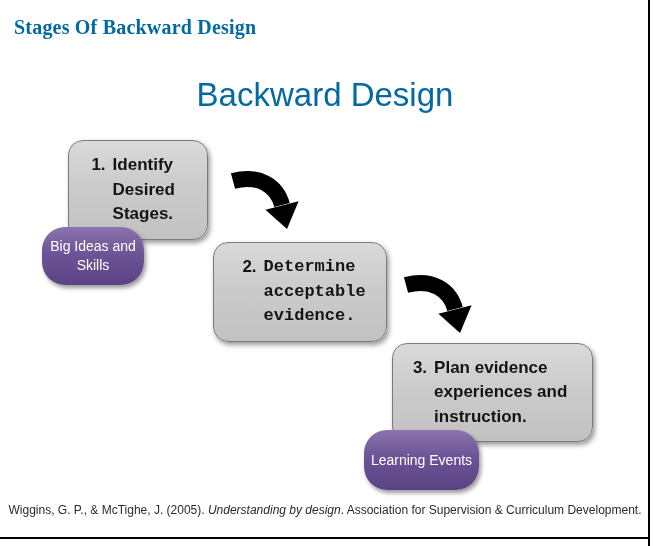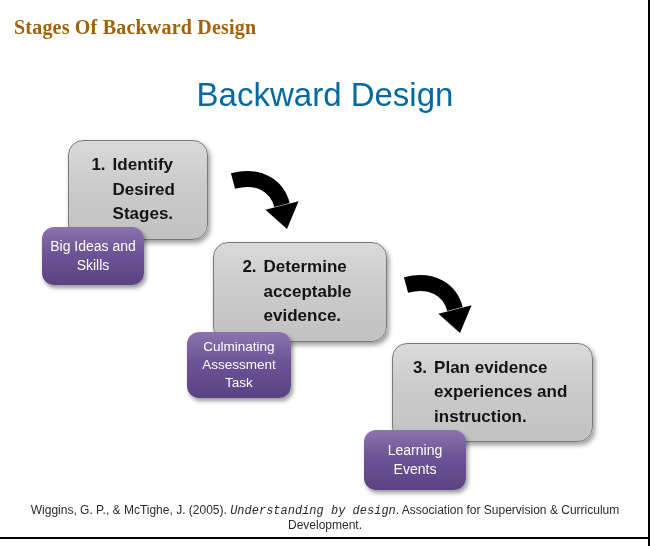--- a/index.html
+++ b/index.html
@@ -17,21 +17,21 @@
     position: absolute; left: 648px; top: 0; width: 2px; height: 546px;
     background: #000;
   }
   .bottom-line {
     position: absolute; left: 0; top: 537px; width: 650px; height: 2px;
     background: #000;
   }
   .page-heading {
     position: absolute; left: 14px; top: 16px;
     font-family: "Liberation Serif", serif;
-    font-weight: bold; font-size: 20px; color: #a16207;
+    font-weight: bold; font-size: 20px; color: #0369a1;
     letter-spacing: 0.2px;
   }
   .diagram-title {
     position: absolute; left: 0; top: 76px; width: 650px;
     text-align: center; font-size: 33px; font-weight: 400; color: #0369a1;
   }
   
   .stage-box {
     position: absolute;
     background: linear-gradient(180deg, #dadada 0%, #cbcbcb 45%, #c2c2c2 100%);
@@ -40,47 +40,47 @@
     box-shadow: 2px 3px 5px rgba(0,0,0,0.40);
     display: flex; align-items: center; justify-content: center;
     color: #141414; font-weight: bold; font-size: 17px; line-height: 1.45;
   }
   .stage-text { display: flex; align-items: flex-start; text-align: left; }
   .stage-num { margin-right: 7px; white-space: nowrap; }
   #box-1 { left: 68px;  top: 140px; width: 140px; height: 100px; }
   #box-2 { left: 213px; top: 242px; width: 174px; height: 100px; }
   #box-3 { left: 392px; top: 343px; width: 201px; height: 99px; }
   #box-1 .stage-body { max-width: 72px; }
-  #box-2 .stage-body { max-width: 94px; }
+  #box-2 .stage-body { max-width: 94px; font-family: Liberation Mono, monospace; }
   #box-3 .stage-body { max-width: 138px; }
   
   .badge {
     position: absolute;
     background: linear-gradient(180deg, #8b74ad 0%, #6d5496 45%, #5b4283 100%);
-    border-radius: 12px;
+    border-radius: 23px;
     box-shadow: 2px 3px 4px rgba(0,0,0,0.40);
     color: #ffffff;
     display: flex; align-items: center; justify-content: center;
     text-align: center; line-height: 1.35; font-size: 14px;
     padding: 0 6px;
     z-index: 3;
   }
   #badge-1 { left: 42px;  top: 227px; width: 102px; height: 58px; }
   #badge-2 { left: 187px; top: 332px; width: 104px; height: 66px; font-size: 13.5px; }
-  #badge-3 { left: 364px; top: 430px; width: 102px; height: 60px; }
+  #badge-3 { left: 364px; top: 430px; width: 115px; height: 60px; }
   
   .arrow { position: absolute; width: 80px; height: 70px; }
   #arrow-1 { left: 221px; top: 167px; }
   #arrow-2 { left: 394px; top: 271px; }
   .arrow svg { width: 100%; height: 100%; display: block; }
   .citation {
     position: absolute; left: 0; top: 503px; width: 650px;
     text-align: center; font-size: 12px; color: #2b2b2b;
   }
-  .citation .ital { font-style: italic; font-family: Liberation Mono, monospace; }
+  .citation .ital { font-style: italic; }
 </style>
 </head>
 <body>
 
 <div id="canvas">
 
   <div class="page-heading">Stages Of Backward Design</div>
 
   <div class="diagram-title">Backward Design</div>
 
@@ -98,21 +98,20 @@
       <polygon points="66,62 44.4,42.7 77.6,34.3" fill="#000"></polygon>
     </svg>
   </div>
 
   <div class="stage-box" id="box-2">
     <div class="stage-text">
       <span class="stage-num">2.</span>
       <span class="stage-body">Determine acceptable evidence.</span>
     </div>
   </div>
-  <div class="badge" id="badge-2">Culminating Assessment Task</div>
 
   <div class="arrow" id="arrow-2">
     <svg viewBox="0 0 80 70" xmlns="http://www.w3.org/2000/svg" aria-hidden="true">
       <path d="M12 14 C 38 7, 56 19, 61 38" stroke="#000" stroke-width="16" fill="none"></path>
       <polygon points="66,62 44.4,42.7 77.6,34.3" fill="#000"></polygon>
     </svg>
   </div>
 
   <div class="stage-box" id="box-3">
     <div class="stage-text">

